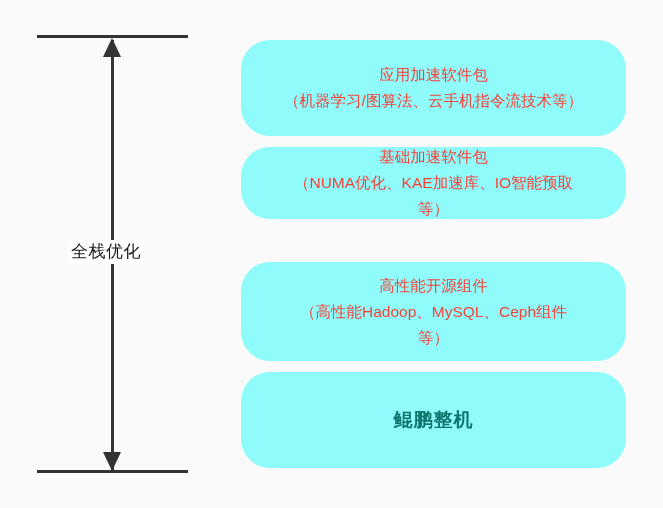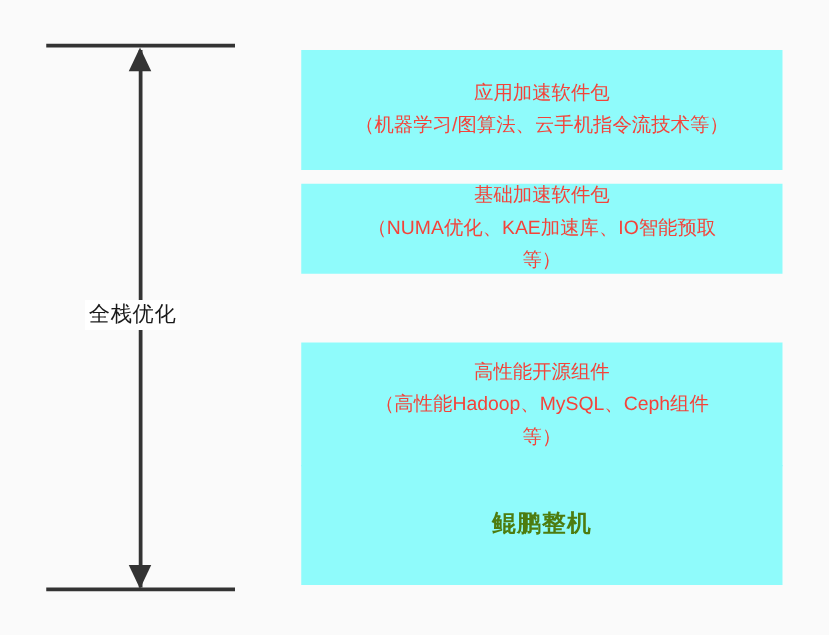--- a/index.html
+++ b/index.html
@@ -91,37 +91,38 @@
     position: absolute;
     left: 0;
     width: 385px;
     background: #8ffbfb;
     display: flex;
     align-items: center;
     justify-content: center;
     text-align: center;
     box-sizing: border-box;
     padding: 0 6px;
+    border-radius: 29px;
   }
   .layer-text {
     color: #f4433a;
     font-size: 15.5px;
     line-height: 26px;
     white-space: pre-line;
   }
   .layer-box.emphasis .layer-text {
-    color: #4d7c0f;
+    color: #0f766e;
     font-weight: bold;
     font-size: 19px;
     letter-spacing: 1px;
   }
 
   .box-0 { top: 40px;  height: 96px; }
   .box-1 { top: 147px; height: 72px; }
-  .box-2 { top: 262px; height: 99px; margin-top: 12px; }
+  .box-2 { top: 262px; height: 99px; }
   .box-3 { top: 372px; height: 96px; }
 </style>
 </head>
 <body>
 
 <div id="diagram">
 
   <div class="arrow-group">
     <div class="cap-bar top"></div>
     <div class="cap-bar bottom"></div>

